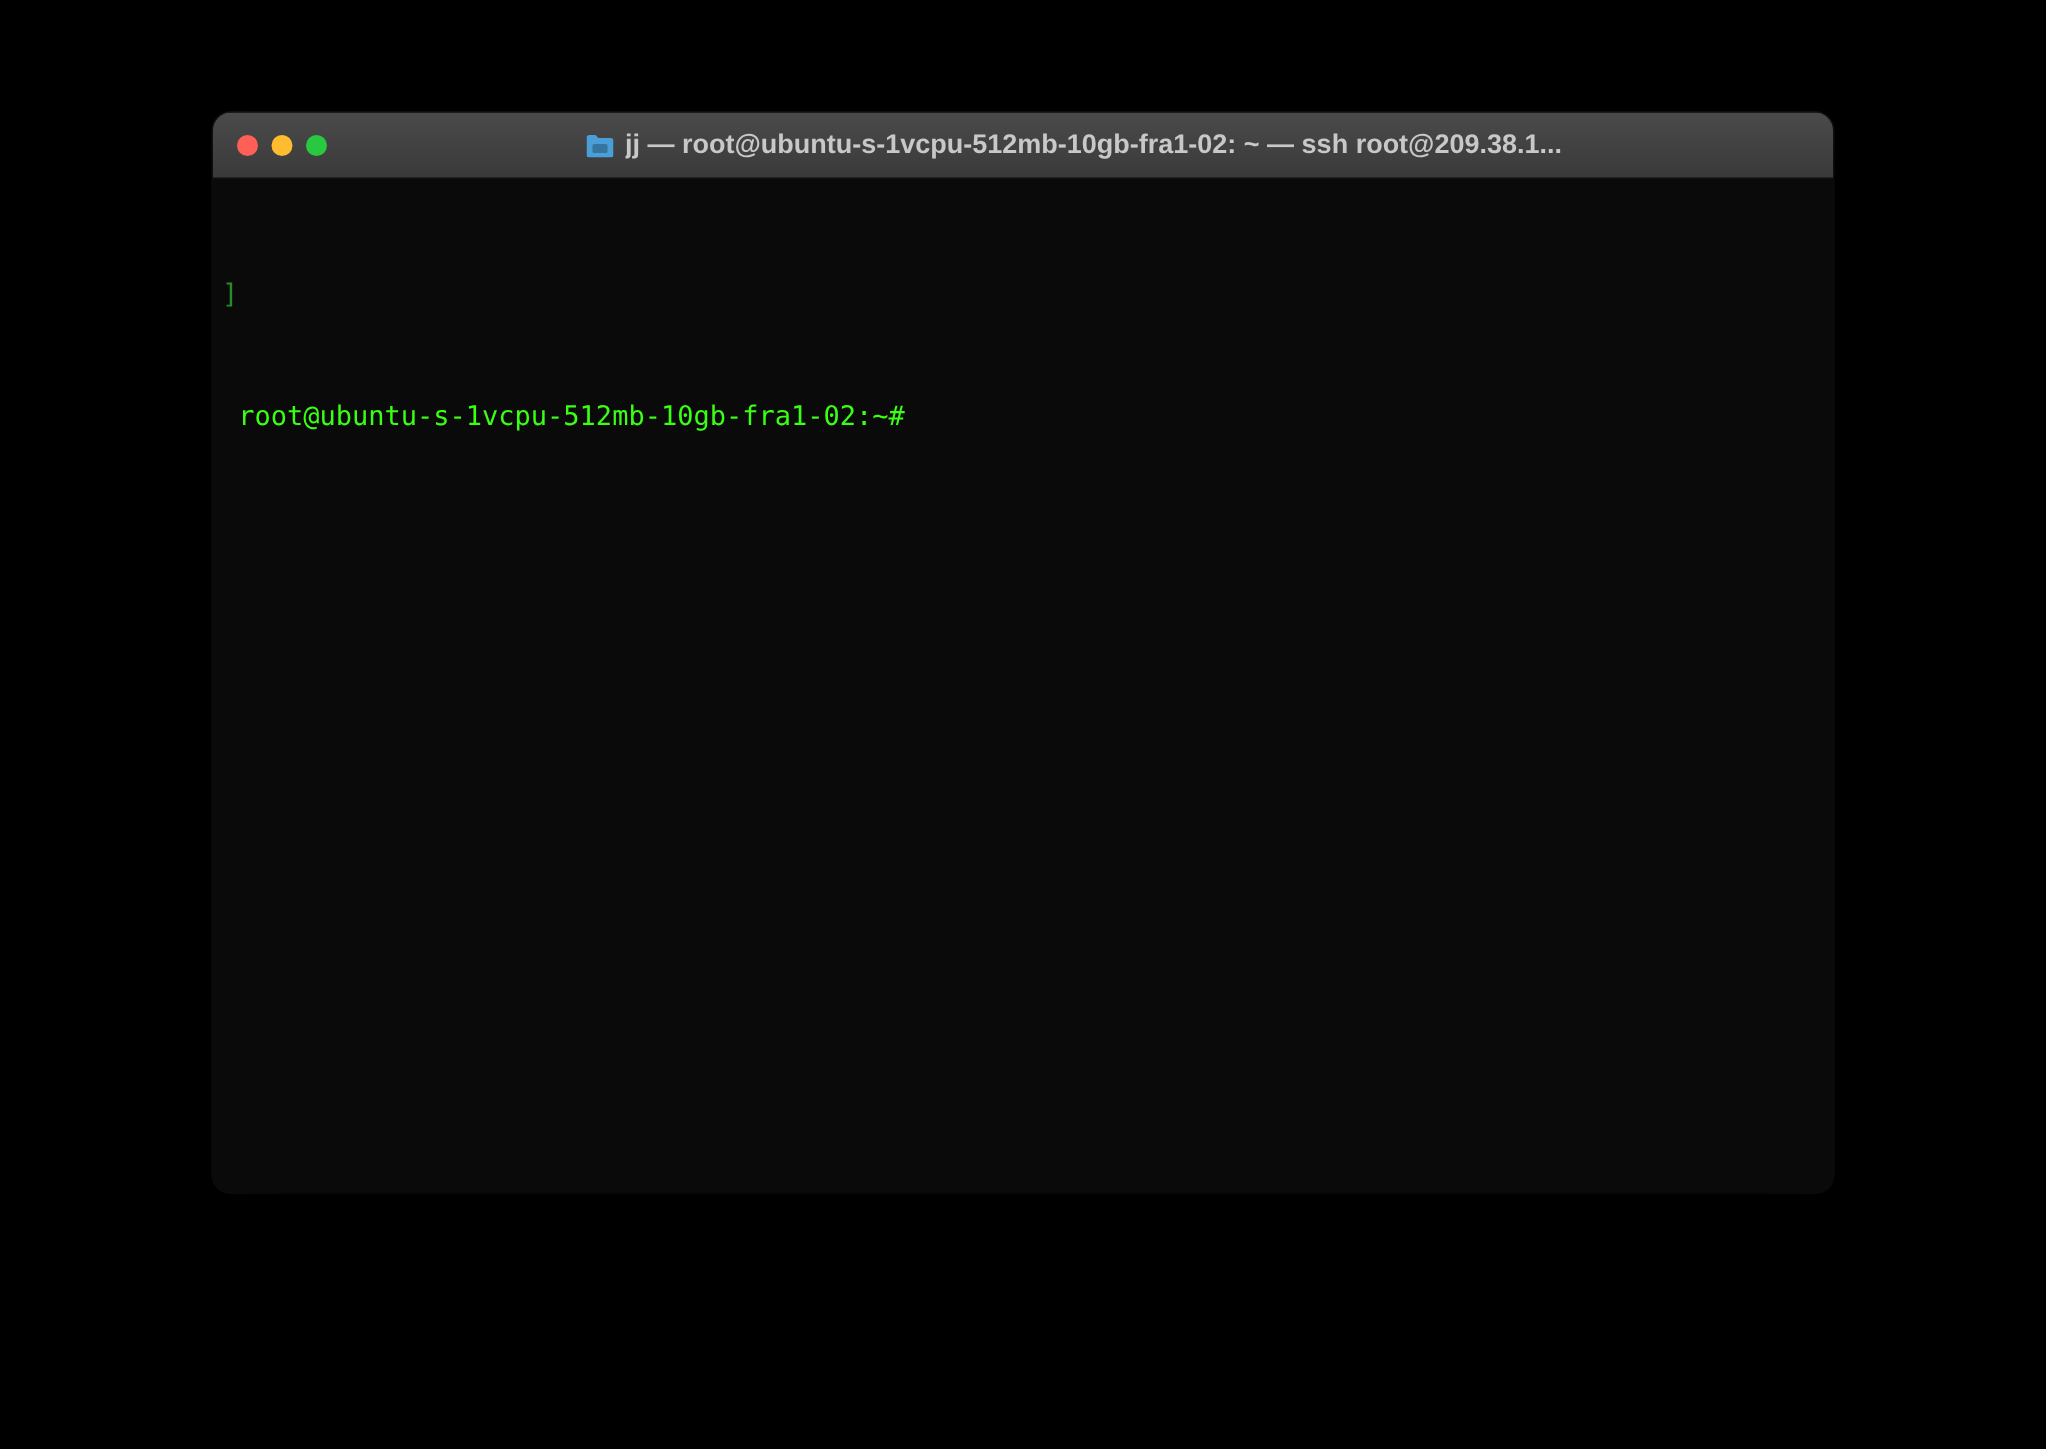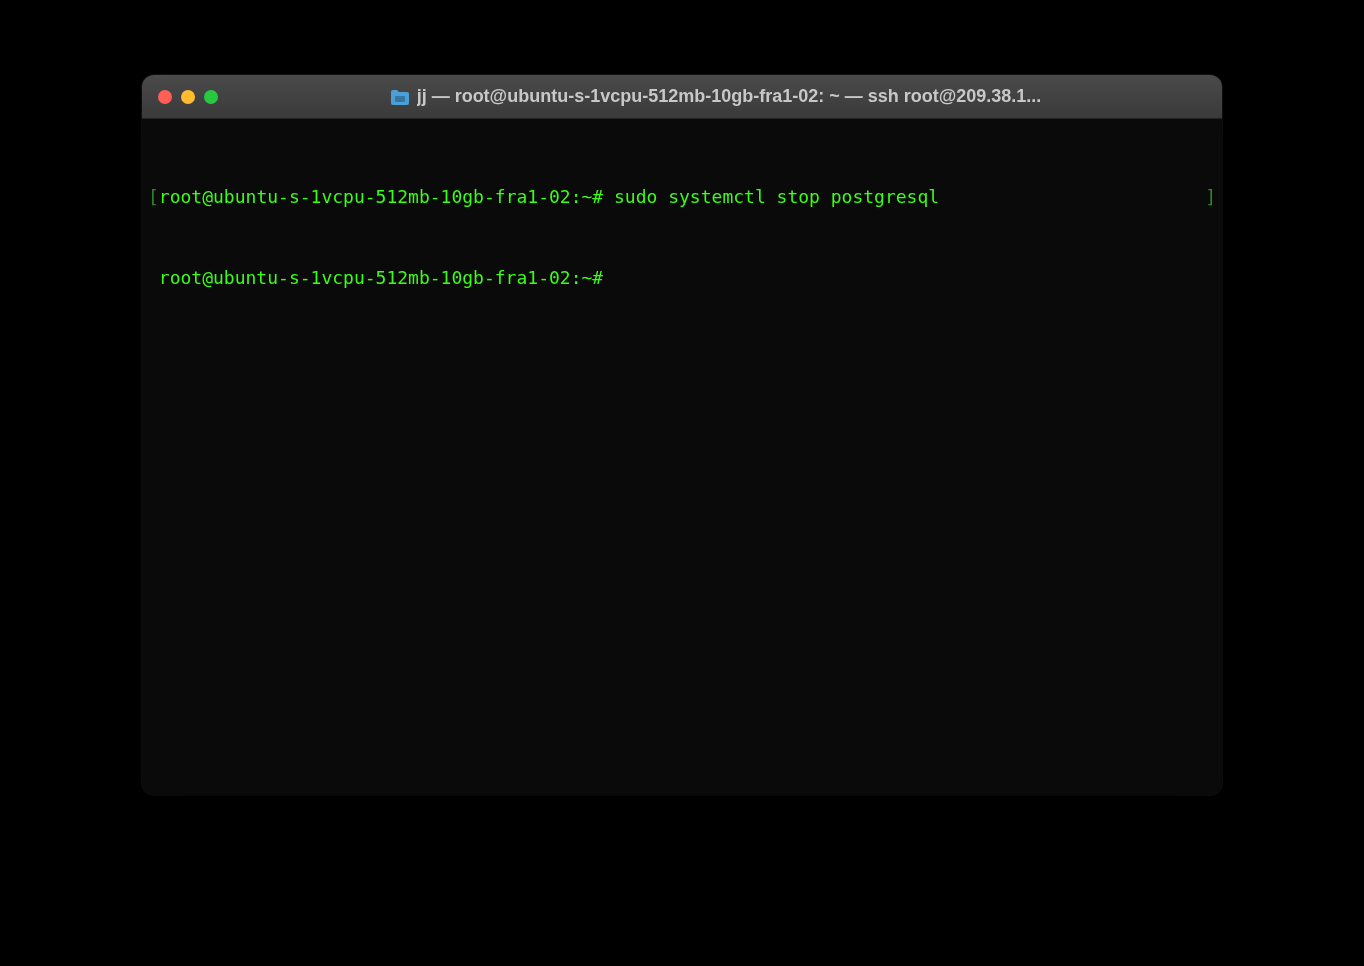--- a/index.html
+++ b/index.html
@@ -129,18 +129,17 @@
         <svg width="18" height="16" viewBox="0 0 18 16">
           <path d="M0 3 L0 14 Q0 16 2 16 L16 16 Q18 16 18 14 L18 5 Q18 3 16 3 L8 3 L6 1 L2 1 Q0 1 0 3 Z" fill="#4a9fd8"></path>
           <rect x="4" y="7" width="10" height="6" rx="1" fill="#2a5a7a" opacity="0.6"></rect>
         </svg>
       </span>
       <span class="title-text">jj — root@ubuntu-s-1vcpu-512mb-10gb-fra1-02: ~ — ssh root@209.38.1...</span>
     </div>
   </div>
   <div class="terminal-body">
     <div class="line1">
-      <span class="line1-left"><span class="bracket">[</span><span class="prompt">root@ubuntu-s-1vcpu-512mb-10gb-fra1-02:~#</span><span class="command"> sudo systemctl stop postgresql</span></span>
       <span class="line1-right bracket">]</span>
     </div>
     <span class="terminal-line prompt"> root@ubuntu-s-1vcpu-512mb-10gb-fra1-02:~# </span>
   </div>
 </div>
 
 </body></html>

